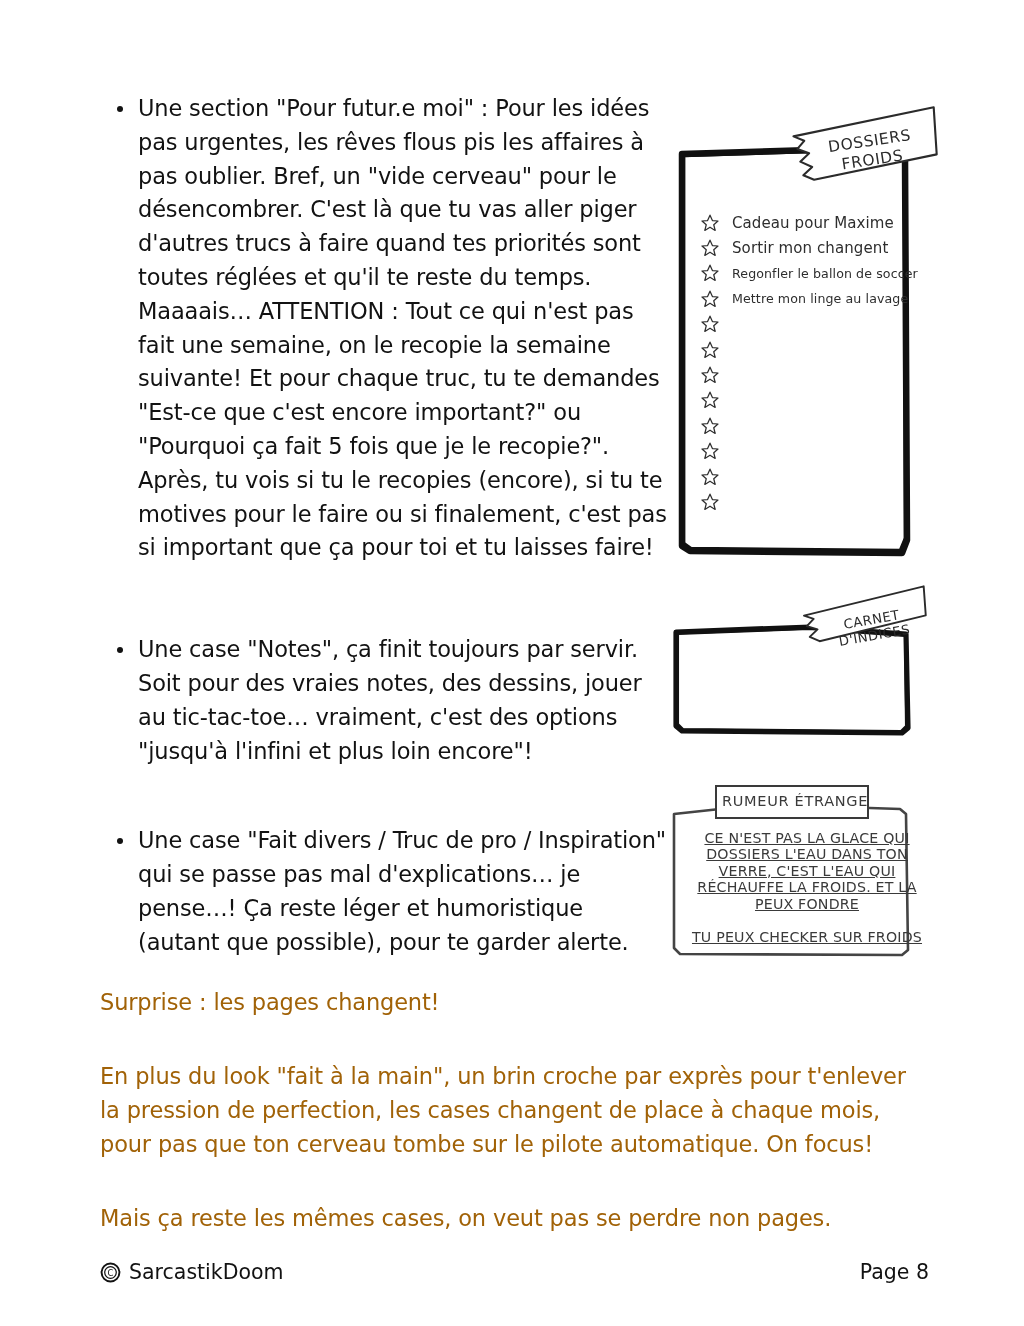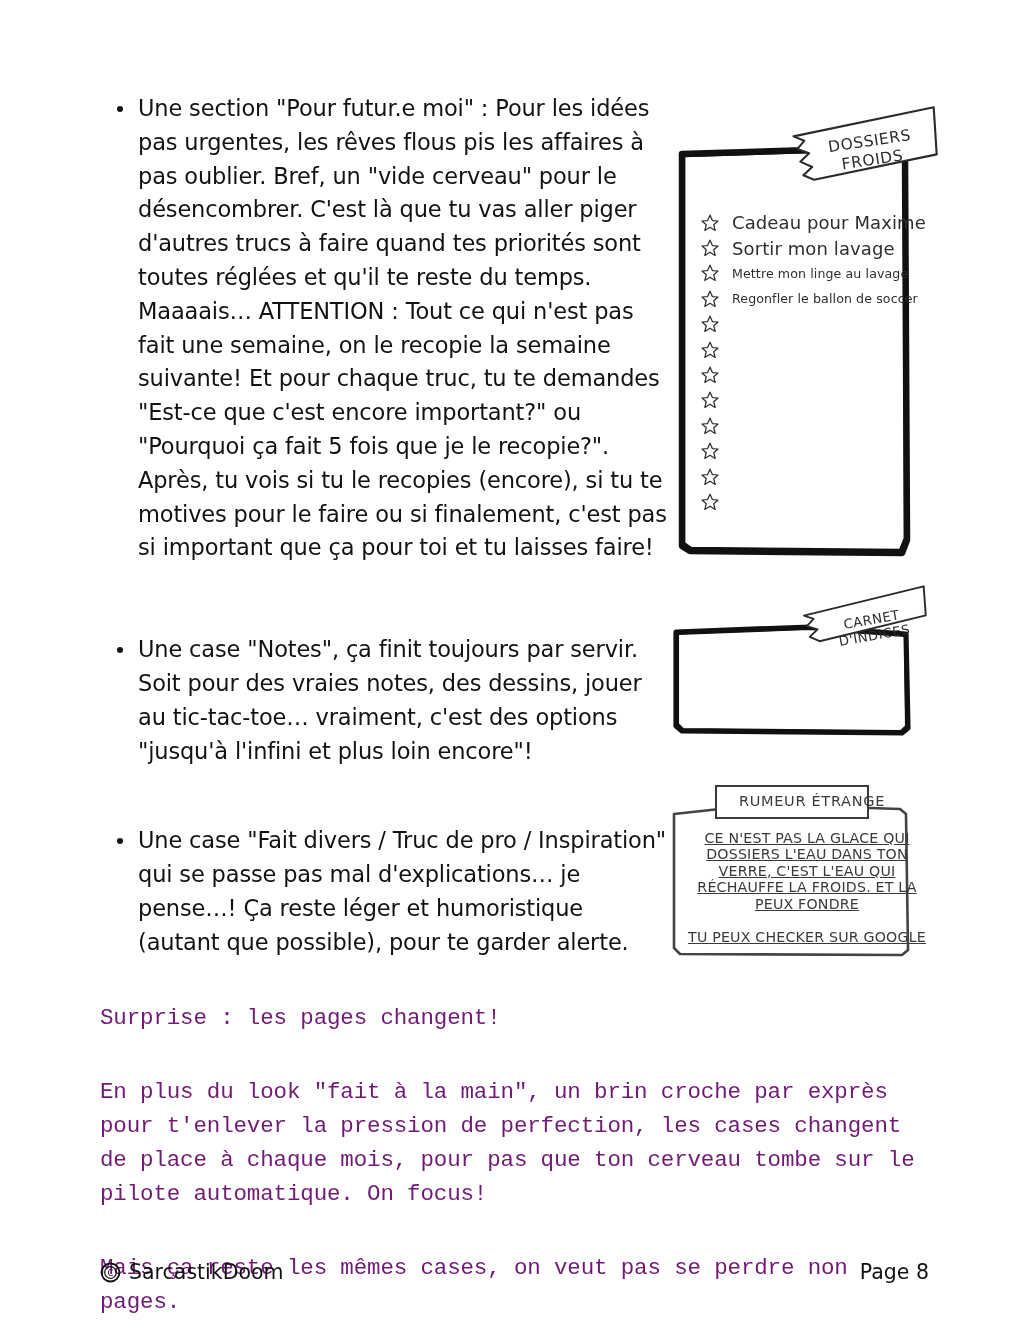--- a/index.html
+++ b/index.html
@@ -63,26 +63,25 @@
   ul.bullets > li.b3 { margin-bottom: 0; }
 
   
   .tail {
     position: absolute;
     left: 100px;
     top: 985px;
     width: 830px;
   }
   .tail p {
-    margin: 16px 0 40px 0;
+    margin: 0 0 40px 0;
     font-size: 22.5px;
     line-height: 34px;
     letter-spacing: -0.15px;
-    color: #701a75;
-    font-family: Liberation Mono, monospace;
+    color: #a16207;
   }
   .tail p.last { margin-bottom: 0; }
 
   
   .footer {
     position: absolute;
     left: 100px;
     right: 95px;
     top: 1255px;
     height: 34px;
@@ -151,21 +150,21 @@
     align-items: center;
     height: 25.4px;
   }
   .star-glyph {
     width: 20px;
     height: 20px;
     flex: 0 0 auto;
     margin-right: 12px;
   }
   .star-label {
-    font-size: 18px;
+    font-size: 15px;
     color: #2e2e2e;
     white-space: nowrap;
     letter-spacing: 0.1px;
   }
   .star-row.sm .star-label { font-size: 12.6px; }
 
   
   .box-carnet {
     position: absolute;
     left: 0;
@@ -193,21 +192,21 @@
     left: 0;
     top: 672px;
     width: 300px;
     height: 195px;
   }
   .rumeur-tab-text {
     position: absolute;
     left: 62px;
     top: 11px;
     width: 180px;
-    text-align: center;
+    text-align: left;
     font-size: 14.5px;
     color: #3a3a3a;
     letter-spacing: 0.7px;
   }
   .rumeur-body {
     position: absolute;
     left: 22px;
     top: 48px;
     width: 250px;
     text-align: center;
@@ -271,35 +270,35 @@
             <path d="M12,2.6 L14.9,9.1 L21.6,9.6 L16.5,14.1 L18.2,20.9 L12,17.1 L5.8,20.9 L7.5,14.1 L2.4,9.6 L9.1,9.1 Z" fill="none" stroke="#2e2e2e" stroke-width="1.5" stroke-linejoin="round"></path>
           </svg>
           <span class="star-label">Cadeau pour Maxime</span>
         </div>
 
 
         <div class="star-row">
           <svg class="star-glyph" viewBox="0 0 24 24">
             <path d="M12,2.6 L14.9,9.1 L21.6,9.6 L16.5,14.1 L18.2,20.9 L12,17.1 L5.8,20.9 L7.5,14.1 L2.4,9.6 L9.1,9.1 Z" fill="none" stroke="#2e2e2e" stroke-width="1.5" stroke-linejoin="round"></path>
           </svg>
-          <span class="star-label">Sortir mon lavage</span>
+          <span class="star-label">Sortir mon changent</span>
         </div>
 
         <div class="star-row sm">
           <svg class="star-glyph" viewBox="0 0 24 24">
             <path d="M12,2.6 L14.9,9.1 L21.6,9.6 L16.5,14.1 L18.2,20.9 L12,17.1 L5.8,20.9 L7.5,14.1 L2.4,9.6 L9.1,9.1 Z" fill="none" stroke="#2e2e2e" stroke-width="1.5" stroke-linejoin="round"></path>
           </svg>
+          <span class="star-label">Regonfler le ballon de soccer</span>
+        </div>
+
+        <div class="star-row sm">
+          <svg class="star-glyph" viewBox="0 0 24 24">
+            <path d="M12,2.6 L14.9,9.1 L21.6,9.6 L16.5,14.1 L18.2,20.9 L12,17.1 L5.8,20.9 L7.5,14.1 L2.4,9.6 L9.1,9.1 Z" fill="none" stroke="#2e2e2e" stroke-width="1.5" stroke-linejoin="round"></path>
+          </svg>
           <span class="star-label">Mettre mon linge au lavage</span>
-        </div>
-
-        <div class="star-row sm">
-          <svg class="star-glyph" viewBox="0 0 24 24">
-            <path d="M12,2.6 L14.9,9.1 L21.6,9.6 L16.5,14.1 L18.2,20.9 L12,17.1 L5.8,20.9 L7.5,14.1 L2.4,9.6 L9.1,9.1 Z" fill="none" stroke="#2e2e2e" stroke-width="1.5" stroke-linejoin="round"></path>
-          </svg>
-          <span class="star-label">Regonfler le ballon de soccer</span>
         </div>
 
         <div class="star-row">
           <svg class="star-glyph" viewBox="0 0 24 24">
             <path d="M12,2.6 L14.9,9.1 L21.6,9.6 L16.5,14.1 L18.2,20.9 L12,17.1 L5.8,20.9 L7.5,14.1 L2.4,9.6 L9.1,9.1 Z" fill="none" stroke="#2e2e2e" stroke-width="1.5" stroke-linejoin="round"></path>
           </svg>
           <span class="star-label"></span>
         </div>
 
         <div class="star-row">
@@ -378,21 +377,21 @@
       </svg>
       <div class="rumeur-tab-text">RUMEUR ÉTRANGE</div>
       <div class="rumeur-body">
         <div class="rumeur-main">
           <div>CE N'EST PAS LA GLACE QUI</div>
           <div>DOSSIERS L'EAU DANS TON</div>
           <div>VERRE, C'EST L'EAU QUI</div>
           <div>RÉCHAUFFE LA FROIDS. ET LA</div>
           <div>PEUX FONDRE</div>
         </div>
-        <div class="rumeur-sub">TU PEUX CHECKER SUR GOOGLE</div>
+        <div class="rumeur-sub">TU PEUX CHECKER SUR FROIDS</div>
       </div>
     </div>
 
   </div>
 
   <div class="footer">
     <div class="footer-left">
       <svg class="cc-icon" viewBox="0 0 24 24">
         <circle cx="12" cy="12" r="10.2" fill="none" stroke="#121212" stroke-width="2.2"></circle>
         <circle cx="12" cy="12" r="6.6" fill="none" stroke="#121212" stroke-width="1.4"></circle>

